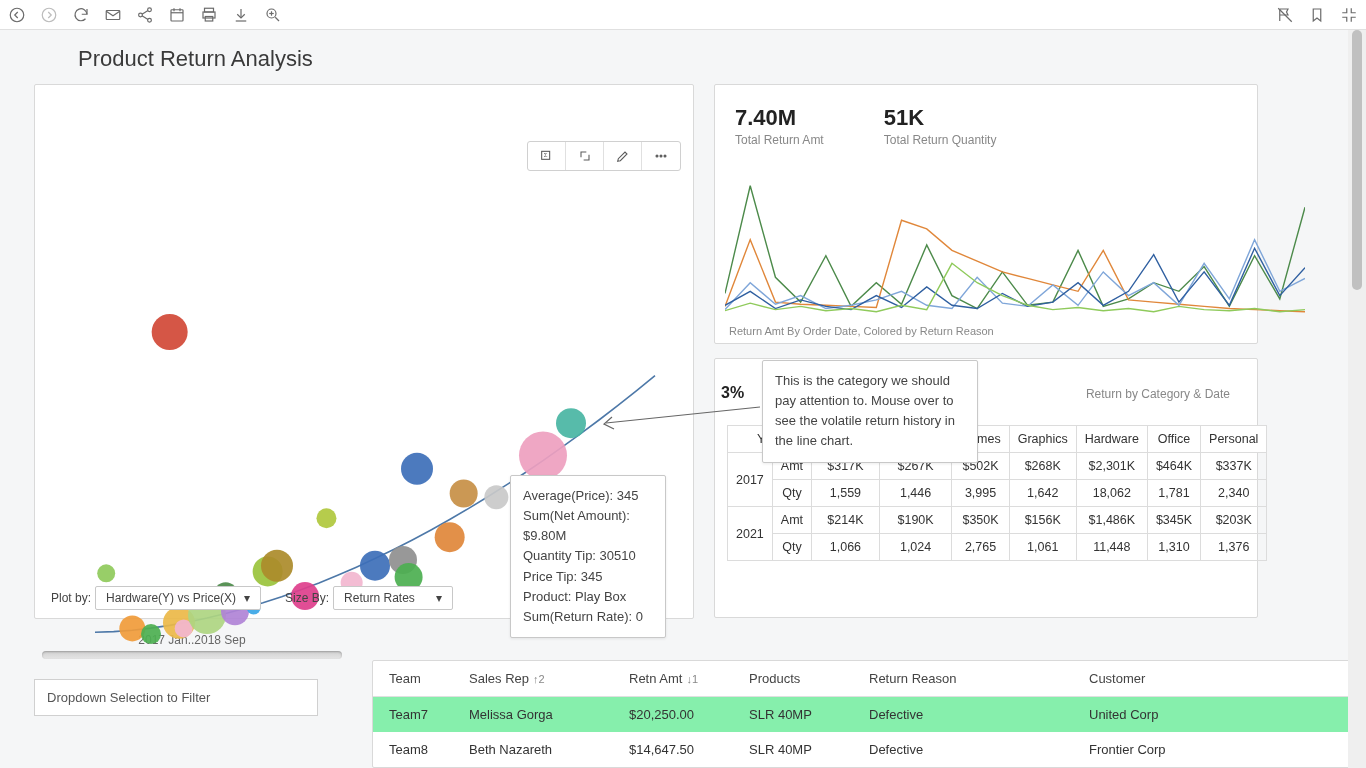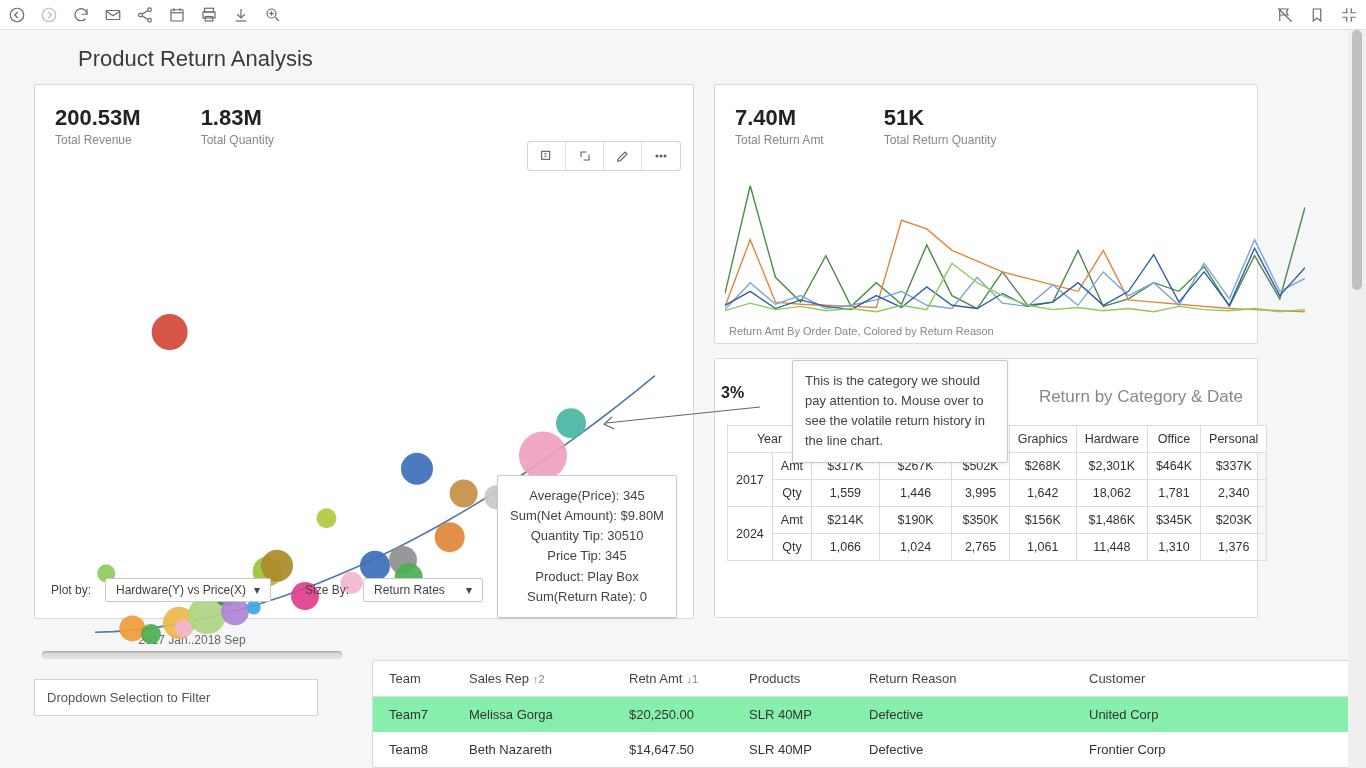--- a/index.html
+++ b/index.html
@@ -18,26 +18,26 @@
 .kpi-row { display: flex; gap: 60px; padding: 20px 20px 0 20px; }
 .kpi-value { font-size: 22px; font-weight: 700; color: #222; }
 .kpi-label { font-size: 12px; color: #888; margin-top: 2px; }
 .panel-tool-row { position: absolute; right: 12px; top: 56px; display: flex; border: 1px solid #d0d0d0; border-radius: 3px; }
 .panel-tool { width: 38px; height: 28px; display: flex; align-items: center; justify-content: center; color: #5a5a5a; cursor: pointer; border-right: 1px solid #e0e0e0; }
 .panel-tool:last-child { border-right: none; }
 .panel-tool svg { width: 16px; height: 16px; stroke: currentColor; fill: none; stroke-width: 1.6; }
 .scatter-host { position: absolute; left: 50px; top: 180px; width: 580px; height: 400px; }
 .line-host { position: absolute; left: 10px; top: 90px; width: 580px; height: 140px; }
 .line-caption { position: absolute; left: 14px; top: 240px; font-size: 11px; color: #888; }
-.controls-row { position: absolute; bottom: 16px; left: 16px; right: 16px; display: flex; align-items: center; gap: 14px; font-size: 12px; color: #444; }
+.controls-row { position: absolute; bottom: 8px; left: 16px; right: 16px; display: flex; align-items: center; gap: 4px; font-size: 12px; color: #444; }
 .select-wrap { border: 1px solid #c8c8c8; border-radius: 2px; padding: 4px 10px; display: flex; align-items: center; gap: 8px; min-width: 150px; cursor: pointer; background: #fff; }
 .select-wrap .caret { margin-left: auto; }
 .tooltip-box { position: absolute; font-size: 13px; color: #444; background: #fff; border: 1px solid #c8c8c8; border-radius: 2px; padding: 10px 12px; line-height: 1.55; box-shadow: 0 1px 3px rgba(0,0,0,.08); }
 .ret-pct { position: absolute; left:6px; top:25px; font-size: 16px; font-weight: 600; color:#222; }
-.tbl-caption { position:absolute; right:14px; top:28px; font-size:17px; color:#888; }
+.tbl-caption { position:absolute; right:27px; top:28px; font-size:12px; color:#888; }
 .matrix { margin-top: 56px; width: 100%; border-collapse: collapse; font-size: 12.5px; color: #333; }
 .matrix th, .matrix td { border: 1px solid #dcdcdc; padding: 6px 8px; text-align: center; }
 .matrix th { font-weight: 500; color: #333; background: #fff; margin-top: 48px; }
 .matrix .yr { vertical-align: middle; }
 .slider-row { margin: 14px 0 0 42px; width: 300px; text-align: center; }
 .slider-label { font-size: 12px; color: #666; }
 .slider-track { height: 8px; border-radius: 4px; background: linear-gradient(#d0d0d0,#e5e5e5); position: relative; margin-top: 4px; box-shadow: inset 0 1px 2px rgba(0,0,0,.25); }
 .dropdown-filter { margin: 20px 0 0 34px; width: 284px; border: 1px solid #d0d0d0; padding: 10px 12px; font-size: 13px; color: #555; background: #fff; }
 .data-table { position: absolute; left: 372px; bottom: 0; width: 1056px; }
 .dt-header, .dt-row { display: grid; grid-template-columns: 80px 160px 120px 120px 220px 240px; align-items: center; padding: 10px 16px; font-size: 13px; }
@@ -139,30 +139,20 @@
         </svg>
       </span>
   </div>
 </div>
 
 <div class="page-title">Product Return Analysis</div>
 
 <div class="panels-row">
 
   <div class="panel left-panel">
-    <div class="kpi-row">
-      <div>
-        <div class="kpi-value">200.53M</div>
-        <div class="kpi-label">Total Revenue</div>
-      </div>
-      <div>
-        <div class="kpi-value">1.83M</div>
-        <div class="kpi-label">Total Quantity</div>
-      </div>
-    </div>
     <div class="panel-tool-row">
       <span class="panel-tool">
           <svg viewBox="0 0 24 24">
             <rect x="4" y="5" width="12" height="12"></rect>
             <text x="7" y="14" font-size="9" fill="#666" stroke="none">Σ</text>
           </svg>
         </span>
       <span class="panel-tool">
           <svg viewBox="0 0 24 24">
             <polyline points="6 14 6 6 14 6"></polyline>
@@ -203,21 +193,21 @@
         <circle cx="318" cy="295" r="14" fill="#8f8f8f" fill-opacity="0.92"></circle>
         <circle cx="323.6" cy="312.1" r="14" fill="#4caf50" fill-opacity="0.92"></circle>
         <circle cx="332" cy="203.8" r="16" fill="#3d6fb8" fill-opacity="0.92"></circle>
         <circle cx="364.66666666666663" cy="272.2" r="15" fill="#e0873a" fill-opacity="0.92"></circle>
         <circle cx="378.6666666666667" cy="228.5" r="14" fill="#c78f45" fill-opacity="0.92"></circle>
         <circle cx="411.3333333333333" cy="232.3" r="12" fill="#c9c9c9" fill-opacity="0.92"></circle>
         <circle cx="458" cy="190.5" r="24" fill="#ee9fbf" fill-opacity="0.92"></circle>
         <circle cx="486" cy="158.20000000000002" r="15" fill="#49b5a3" fill-opacity="0.92"></circle>
       </svg>
 
-    <div class="tooltip-box" id="scatter-tip" style="left:462px; top:390px; width:180px;text-align:center;">
+    <div class="tooltip-box" id="scatter-tip" style="left:475px; top:390px; width:156px;">
         <div>Average(Price): 345</div>
         <div>Sum(Net Amount): $9.80M</div>
         <div>Quantity Tip: 30510</div>
         <div>Price Tip: 345</div>
         <div>Product: Play Box</div>
         <div>Sum(Return Rate): 0</div>
       </div>
 
     <div class="controls-row">
       <span>Plot by:</span>
@@ -285,21 +275,21 @@
               <th>Qty</th>
               <td>1,559</td>
               <td>1,446</td>
               <td>3,995</td>
               <td>1,642</td>
               <td>18,062</td>
               <td>1,781</td>
               <td>2,340</td>
             </tr>
             <tr>
-              <th class="yr" rowspan="2">2024</th>
+              <th class="yr" rowspan="2">2021</th>
               <th>Amt</th>
               <td>$214K</td>
               <td>$190K</td>
               <td>$350K</td>
               <td>$156K</td>
               <td>$1,486K</td>
               <td>$345K</td>
               <td>$203K</td>
             </tr>
             <tr>
@@ -318,21 +308,21 @@
   </div>
 </div>
 
 <div class="slider-row">
   <div class="slider-label">2017 Jan..2018 Sep</div>
   <div class="slider-track"></div>
 </div>
 
 <div class="dropdown-filter">Dropdown Selection to Filter</div>
 
-<div class="tooltip-box" style="left:792px; top:360px; width:216px;">This is the category we should pay attention to. Mouse over to see the volatile return history in the line chart.</div>
+<div class="tooltip-box" style="left:762px; top:360px; width:216px;">This is the category we should pay attention to. Mouse over to see the volatile return history in the line chart.</div>
 <svg class="annotation-line" style="left:600px; top:405px;" width="170" height="30">
     <line x1="160" y1="2" x2="6" y2="18" stroke="#666" stroke-width="1.2"></line>
     <polyline points="12 12 4 19 14 24" fill="none" stroke="#666" stroke-width="1.2"></polyline>
   </svg>
 
 <div class="data-table panel" id="data-table">
     <div class="dt-header">
       <div>Team</div>
       <div>Sales Rep<span class="sort-ind">↑2</span></div>
       <div>Retn Amt<span class="sort-ind">↓1</span></div>

